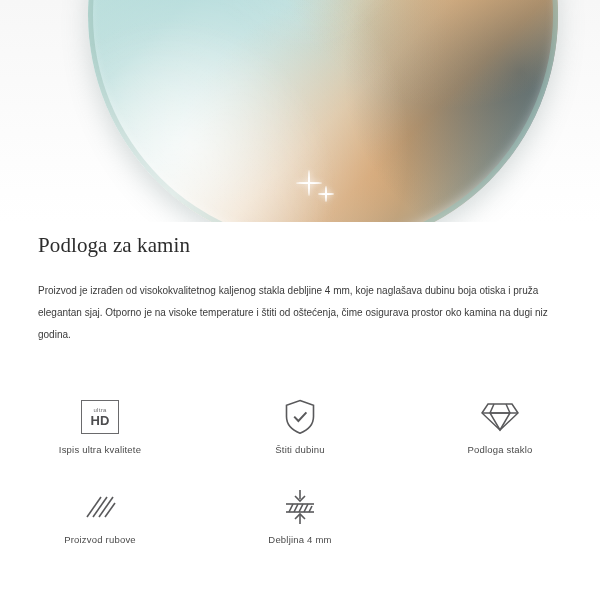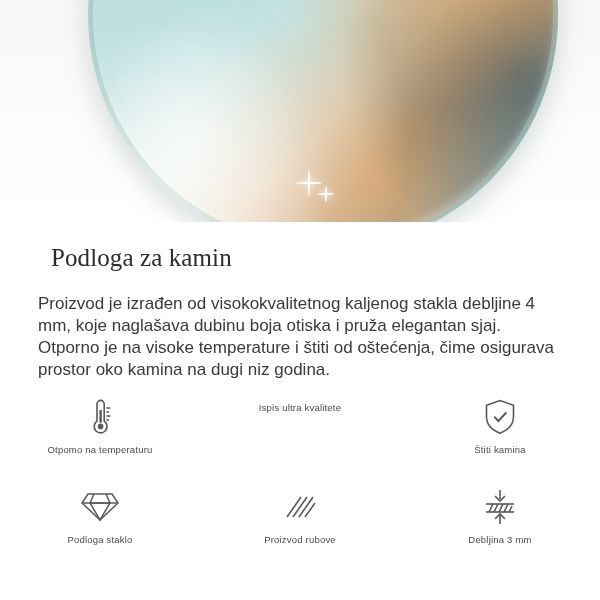--- a/index.html
+++ b/index.html
@@ -94,34 +94,34 @@
   .sparkle.s2::after  { height: 16px; }
 
   
   .content {
     position: absolute;
     top: 228px;
     left: 0;
     width: 600px;
   }
   .headline {
-    margin: 13px;
+    margin: 0;
     padding: 0 38px;
     font-family: "Liberation Serif", serif;
     font-weight: 400;
-    font-size: 25px;
+    font-size: 21px;
     line-height: 34px;
     color: #2c2c2c;
     letter-spacing: 0.1px;
   }
   .headline .line2 { display: block; }
   .body-copy {
     margin: 18px 0 0 0;
     padding: 0 38px;
-    font-size: 17px;
+    font-size: 10px;
     line-height: 22px;
     color: #3a3a3a;
     max-width: 540px;
   }
 
   
   .features {
     position: absolute;
     top: 396px;
     left: 0;
@@ -189,44 +189,39 @@
 
   <div class="content">
     <h1 class="headline">
       <span>Podloga za kamin</span>
     </h1>
     <p class="body-copy">Proizvod je izrađen od visokokvalitetnog kaljenog stakla debljine 4 mm, koje naglašava dubinu boja otiska i pruža elegantan sjaj. Otporno je na visoke temperature i štiti od oštećenja, čime osigurava prostor oko kamina na dugi niz godina.</p>
   </div>
 
   <div class="features">
 
-    <div class="feature">
-      <div class="feature-icon">
-        <svg width="34" height="38" viewBox="0 0 34 38" fill="none" stroke="#59595b" stroke-width="1.6">
-          <path d="M14 6a3.6 3.6 0 0 1 7.2 0v17.2a6.4 6.4 0 1 1-7.2 0z"></path>
-          <path d="M17.6 12v12.6" stroke-width="2.4"></path>
-          <circle cx="17.6" cy="28.4" r="2.8" fill="#59595b" stroke="none"></circle>
-          <path d="M23.4 10h4M23.4 14h2.6M23.4 18h4M23.4 22h2.6"></path>
-        </svg>
-      </div>
-      <div class="feature-label">Otpomo na temperaturu</div>
-    </div>
-
-    <div class="feature">
+
+    <div class="feature">
+      <div class="feature-icon">
+        <div class="hd-box">
+          <span class="ultra">ultra</span>
+          <span class="hd">HD</span>
+        </div>
+      </div>
       <div class="feature-label">Ispis ultra kvalitete</div>
     </div>
 
     <div class="feature">
       <div class="feature-icon">
         <svg width="36" height="40" viewBox="0 0 36 40" fill="none" stroke="#59595b" stroke-width="1.6">
           <path d="M18 3.5 31.5 8.2v11.4c0 8.2-5.7 13.6-13.5 16.6C10.2 33.2 4.5 27.8 4.5 19.6V8.2z"></path>
           <path d="M12.2 19.6l4.2 4.4 8-8.6" stroke-width="2"></path>
         </svg>
       </div>
-      <div class="feature-label">Štiti kamina</div>
+      <div class="feature-label">Štiti dubinu</div>
     </div>
 
     <div class="feature">
       <div class="feature-icon">
         <svg width="40" height="34" viewBox="0 0 40 34" fill="none" stroke="#59595b" stroke-width="1.5">
           <path d="M8 4h24l6 9-18 17L2 13z"></path>
           <path d="M2 13h36"></path>
           <path d="M14 4l-4 9 10 17 10-17-4-9"></path>
           <path d="M10 13h20"></path>
         </svg>
@@ -251,17 +246,17 @@
         <svg width="36" height="40" viewBox="0 0 36 40" fill="none" stroke="#59595b" stroke-width="1.6">
           <path d="M18 3v9"></path>
           <path d="M13 9l5 5 5-5"></path>
           <path d="M4 17h28"></path>
           <path d="M4 25h28"></path>
           <path d="M7 25l4-8M12 25l4-8M17 25l4-8M22 25l4-8M27 25l3-6"></path>
           <path d="M18 37v-9"></path>
           <path d="M13 32l5-5 5 5"></path>
         </svg>
       </div>
-      <div class="feature-label">Debljina 3 mm</div>
+      <div class="feature-label">Debljina 4 mm</div>
     </div>
 
   </div>
 </div>
 
 </body></html>

